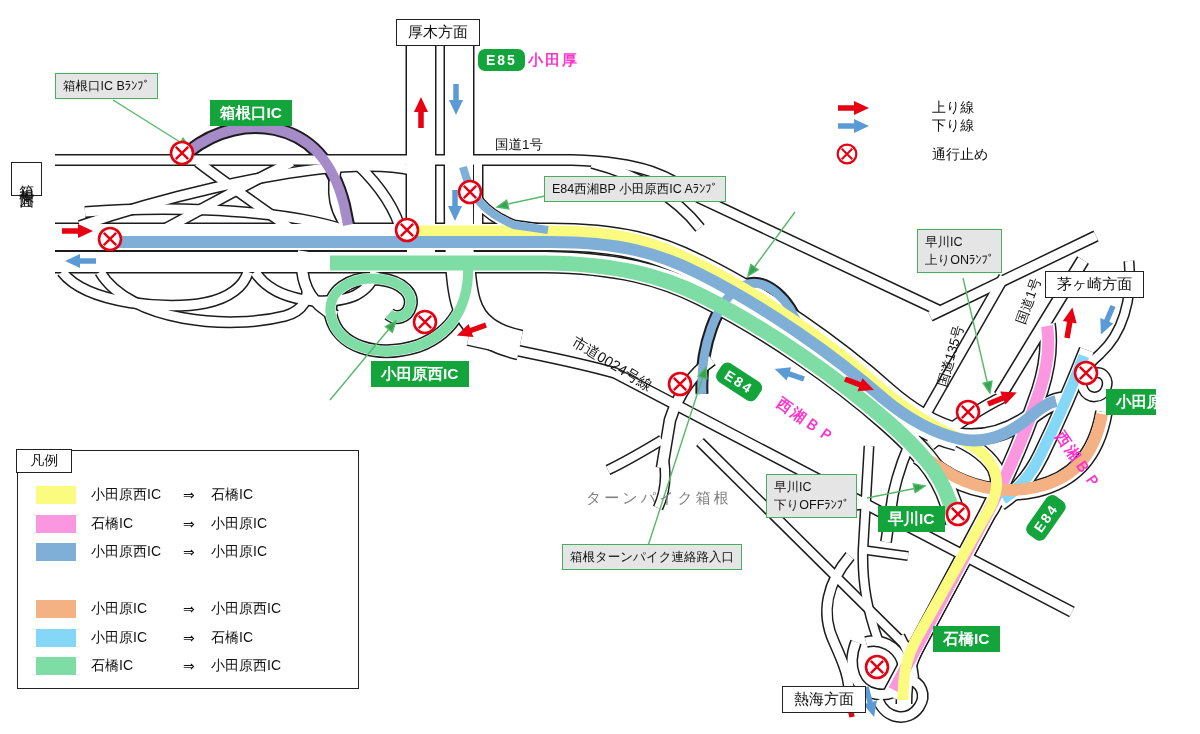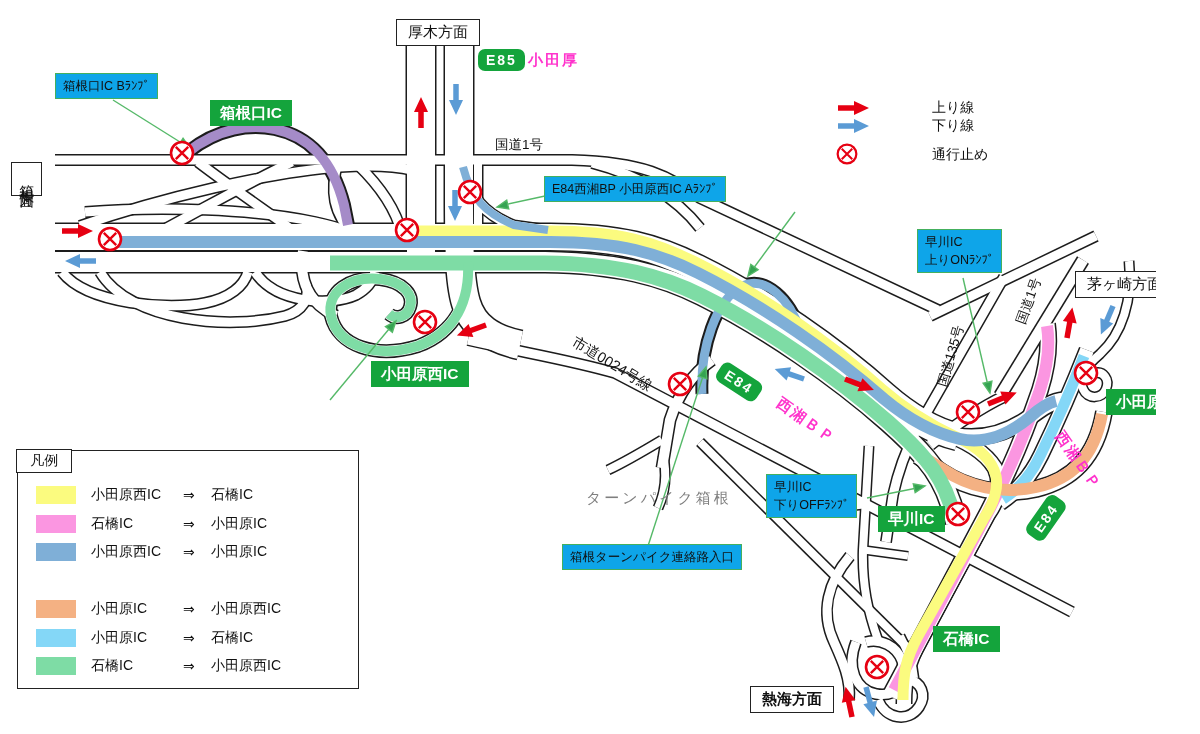--- a/index.html
+++ b/index.html
@@ -11,21 +11,21 @@
   .dirbox{border:1.7px solid #222;background:#fff;font-size:15px;color:#111;
           padding:3px 11px;line-height:1.25;}
   .dirbox.vert{writing-mode:vertical-rl;text-orientation:upright;padding:10px 5px;letter-spacing:3px;}
   .ic{background:#14A43C;color:#fff;font-weight:bold;font-size:15.5px;
       padding:3px 10px;line-height:1.3;}
   .ebadge{background:#14A43C;color:#fff;font-weight:bold;font-size:14px;
           padding:2px 8px;border-radius:7px;letter-spacing:2px;line-height:1.3;}
   .pinkname{color:#FF33CC;font-weight:bold;font-size:15px;letter-spacing:2px;}
   .maplabel{font-size:13.5px;color:#111;}
   .graylabel{color:#7f7f7f;font-size:15px;letter-spacing:3px;}
-  .callout{border:1.5px solid #44b05e;background:#0ea5e9;font-size:12.5px;color:#111;
+  .callout{border:1.5px solid #44b05e;background:#e5e5e5;font-size:12.5px;color:#111;
            padding:3px 7px;line-height:1.45;}
   .keylabel{font-size:14px;color:#111;margin-left:48px;}
   .legend{border:1.7px solid #222;background:#fff;width:340px;height:237px;text-decoration:underline;}
   .legend-tab{position:absolute;left:-1.7px;top:-1.7px;border:1.7px solid #222;background:#fff;
               padding:2px 13px;font-size:14px;color:#111;}
   .lrow{position:absolute;left:18px;display:flex;align-items:center;font-size:14px;color:#111;height:22px;}
   .sw{width:40px;height:18px;margin-right:15px;flex:0 0 auto;}
   .lfrom{width:92px;flex:0 0 auto;}
   .larr{width:28px;flex:0 0 auto;}
 </style>
@@ -237,22 +237,22 @@
     <use href="#cx" transform="translate(1086,373)"></use>
     <use href="#cx" transform="translate(968,412)"></use>
     <use href="#cx" transform="translate(958,514)"></use>
     <use href="#cx" transform="translate(877,667)"></use>
     <use href="#cx" transform="translate(847,154) scale(0.85)"></use>
   </g>
 </svg>
 
   <div class="abs dirbox" style="left:396px;top:19px;">厚木方面</div>
   <div class="abs dirbox vert" style="left:11px;top:162px;">箱根方面</div>
-  <div class="abs dirbox" style="left:1075px;top:271px;">茅ヶ崎方面</div>
-  <div class="abs dirbox" style="left:750px;top:686px;font-weight:bold;">熱海方面</div>
+  <div class="abs dirbox" style="left:1045px;top:271px;">茅ヶ崎方面</div>
+  <div class="abs dirbox" style="left:782px;top:686px;">熱海方面</div>
 
   <div class="abs ic" style="left:210px;top:100px;">箱根口IC</div>
   <div class="abs ic" style="left:371px;top:361px;">小田原西IC</div>
   <div class="abs ic" style="left:1106px;top:389px;">小田原IC</div>
   <div class="abs ic" style="left:878px;top:506px;">早川IC</div>
   <div class="abs ic" style="left:933px;top:626px;">石橋IC</div>
 
   <div class="abs ebadge" style="left:478px;top:49px;">E85</div>
   <div class="abs pinkname" style="left:528px;top:51px;">小田厚</div>
   <div class="abs ebadge ctr" style="left:739px;top:382px;transform:translate(-50%,-50%) rotate(33deg);">E84</div>

